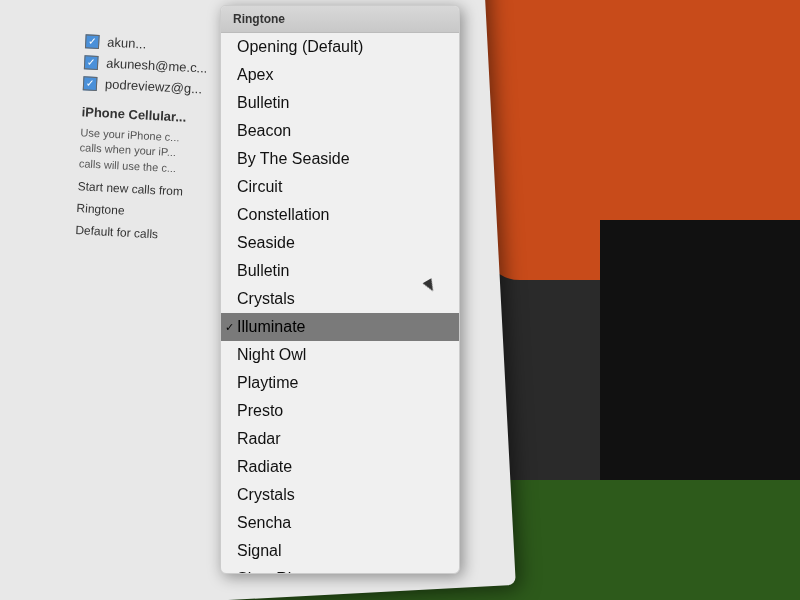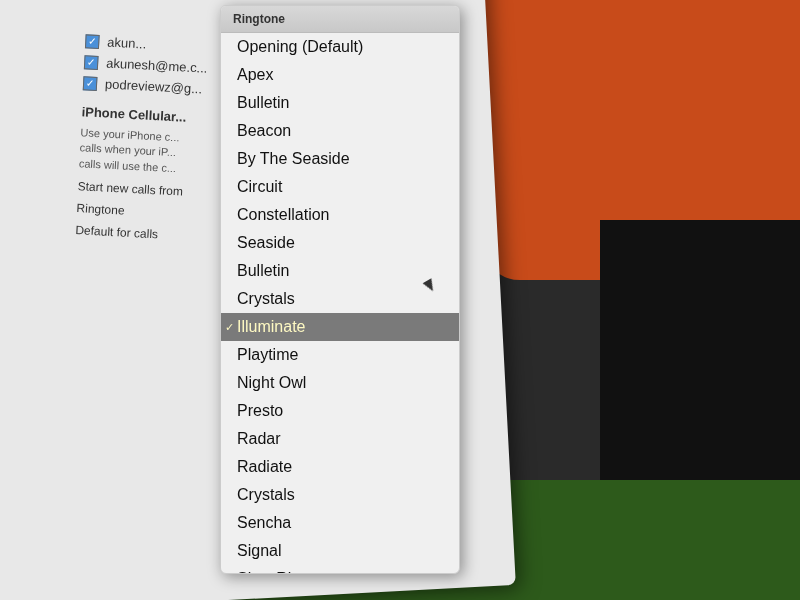--- a/index.html
+++ b/index.html
@@ -146,21 +146,21 @@
       font-size: 16px;
       color: #111;
       cursor: pointer;
       display: flex;
       align-items: center;
       position: relative;
     }
 
     .dropdown-item.selected {
       background: #7a7a7a;
-      color: #fef9c3;
+      color: #000000;
     }
 
     .dropdown-item.selected::before {
       content: '✓';
       position: absolute;
       left: 4px;
       font-size: 11px;
     }
 
     
@@ -225,22 +225,22 @@
       <li class="dropdown-item">Apex</li>
       <li class="dropdown-item">Bulletin</li>
       <li class="dropdown-item">Beacon</li>
       <li class="dropdown-item">By The Seaside</li>
       <li class="dropdown-item">Circuit</li>
       <li class="dropdown-item">Constellation</li>
       <li class="dropdown-item">Seaside</li>
       <li class="dropdown-item">Bulletin</li>
       <li class="dropdown-item">Crystals</li>
       <li class="dropdown-item selected">Illuminate</li>
+      <li class="dropdown-item">Night Owl</li>
       <li class="dropdown-item">Playtime</li>
-      <li class="dropdown-item">Night Owl</li>
       <li class="dropdown-item">Presto</li>
       <li class="dropdown-item">Radar</li>
       <li class="dropdown-item">Radiate</li>
       <li class="dropdown-item">Crystals</li>
       <li class="dropdown-item">Sencha</li>
       <li class="dropdown-item">Signal</li>
       <li class="dropdown-item">Slow Rise</li>
     </ul>
 </div>
 

